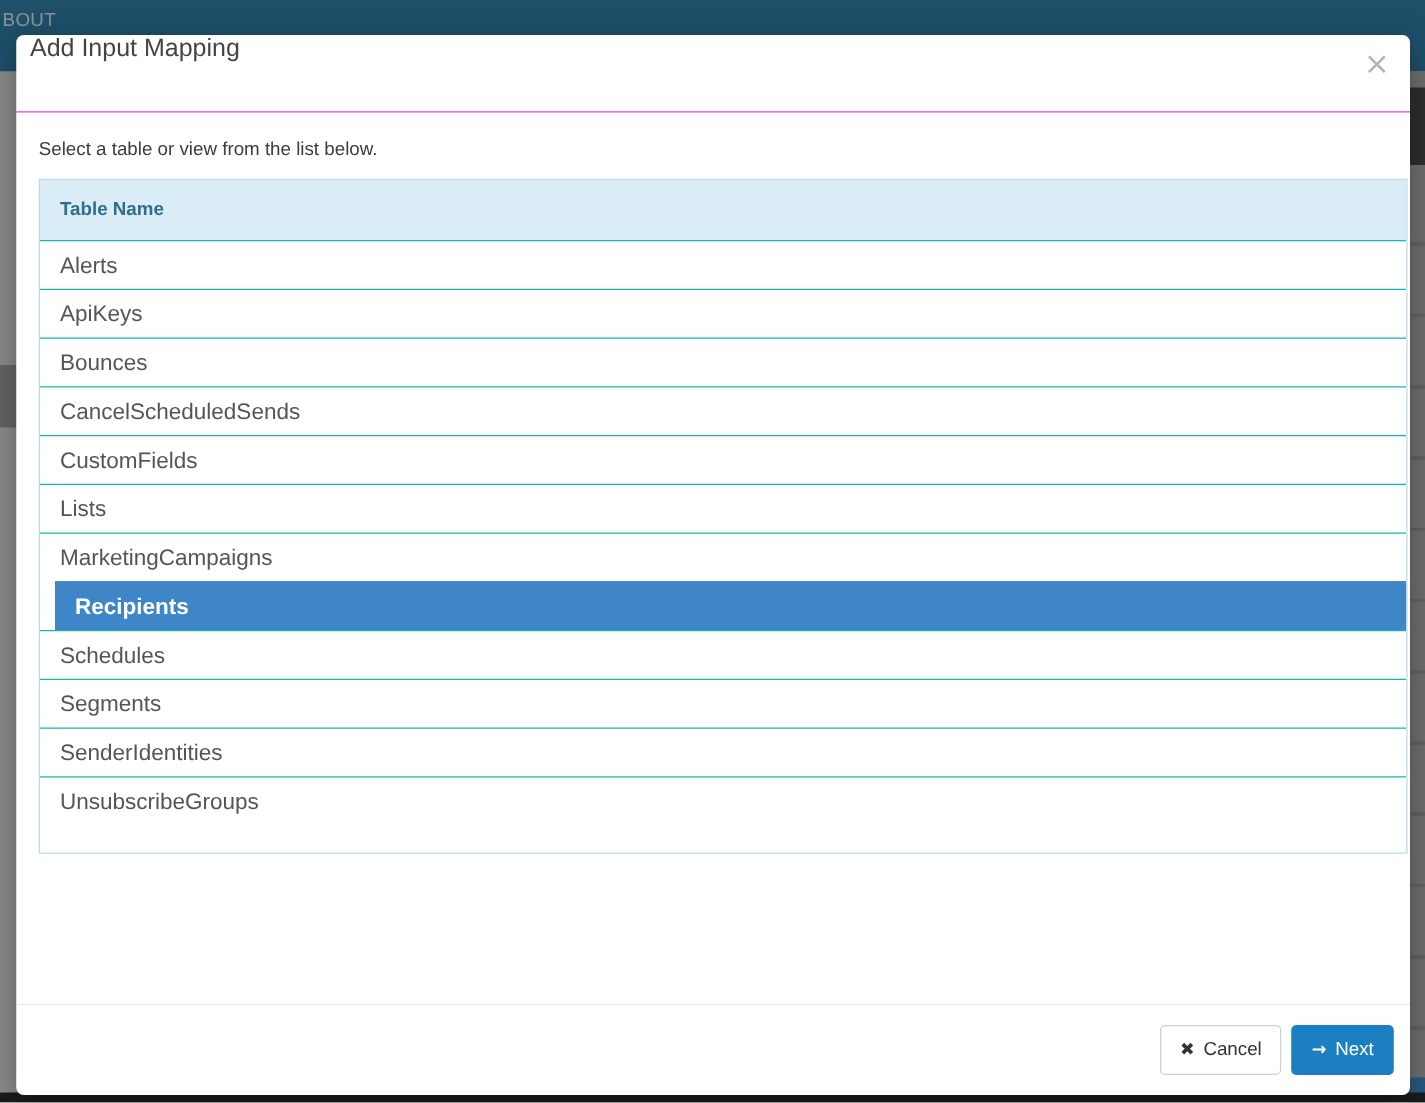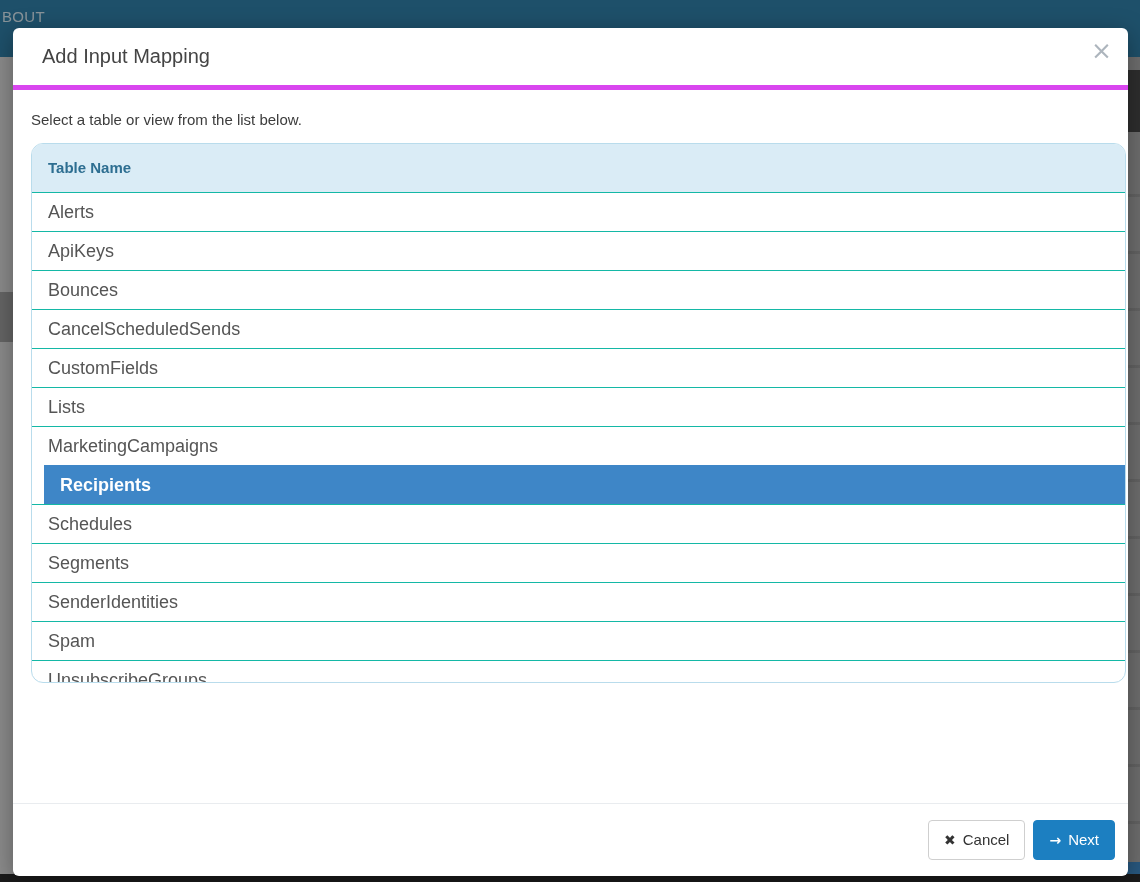--- a/index.html
+++ b/index.html
@@ -27,32 +27,32 @@
     background:#2a2a2a; }
 
   
   .backdrop { position:absolute; inset:0; background:rgba(0,0,0,.35); }
 
   
   .modal { position:absolute; left:13px; top:28px; width:1115px; height:848px;
     background:#fff; border-radius:6px; box-shadow:0 6px 24px rgba(0,0,0,.35);
     display:flex; flex-direction:column; }
   .modal-header { position:relative; height:62px; flex:0 0 62px;
-    border-bottom:5px solid #d946ef; display:flex; align-items:center;
-    padding:0 29px; }
+    border-bottom:1px solid #d946ef; display:flex; 
+    padding:0 11px; }
   .modal-title { font-size:20px; color:#444; font-weight:400; }
   .modal-close { position:absolute; right:16px; top:10px; font-size:25px;
     color:#adb5bd; background:none; border:none; cursor:pointer; line-height:1;
     font-weight:400; font-family:"DejaVu Sans",sans-serif; }
 
   .modal-body { flex:1 1 auto; padding:21px 2px 0 18px; }
   .instruction { font-size:15px; color:#3c3c3c; }
 
   .table-wrap { margin-top:15px; height:540px; border:1px solid var(--table-border);
-    border-radius:12px; overflow:hidden; background:#fff; }
+    border-radius:0; overflow:hidden; background:#fff; }
   .tbl-header { background:var(--table-header-bg); color:var(--table-header-text);
     font-weight:bold; font-size:15px; padding:14px 16px; line-height:20px; }
   .tbl-row { font-size:18px; color:#555; padding:9px 16px; line-height:20px;
     border-top:1px solid #14b8a6; cursor:pointer; }
   .tbl-row.selected { background:var(--selected-bg); color:#fff; font-weight:600;
     border-top-color:var(--selected-bg);margin-left:12px; }
 
   .modal-footer { flex:0 0 73px; border-top:1px solid #e9ecef;
     display:flex; align-items:center; justify-content:flex-end; gap:8px;
     padding:0 13px; }
@@ -97,21 +97,20 @@
           <div class="tbl-row">ApiKeys</div>
           <div class="tbl-row">Bounces</div>
           <div class="tbl-row">CancelScheduledSends</div>
           <div class="tbl-row">CustomFields</div>
           <div class="tbl-row">Lists</div>
           <div class="tbl-row">MarketingCampaigns</div>
           <div class="tbl-row selected">Recipients</div>
           <div class="tbl-row">Schedules</div>
           <div class="tbl-row">Segments</div>
           <div class="tbl-row">SenderIdentities</div>
-          <div class="tbl-row">Spam</div>
           <div class="tbl-row">UnsubscribeGroups</div>
         </div>
     </div>
   </div>
 
   <div class="modal-footer">
     <button class="btn btn-cancel">
       <span class="ico">✖</span>
       <span>Cancel</span>
     </button>

